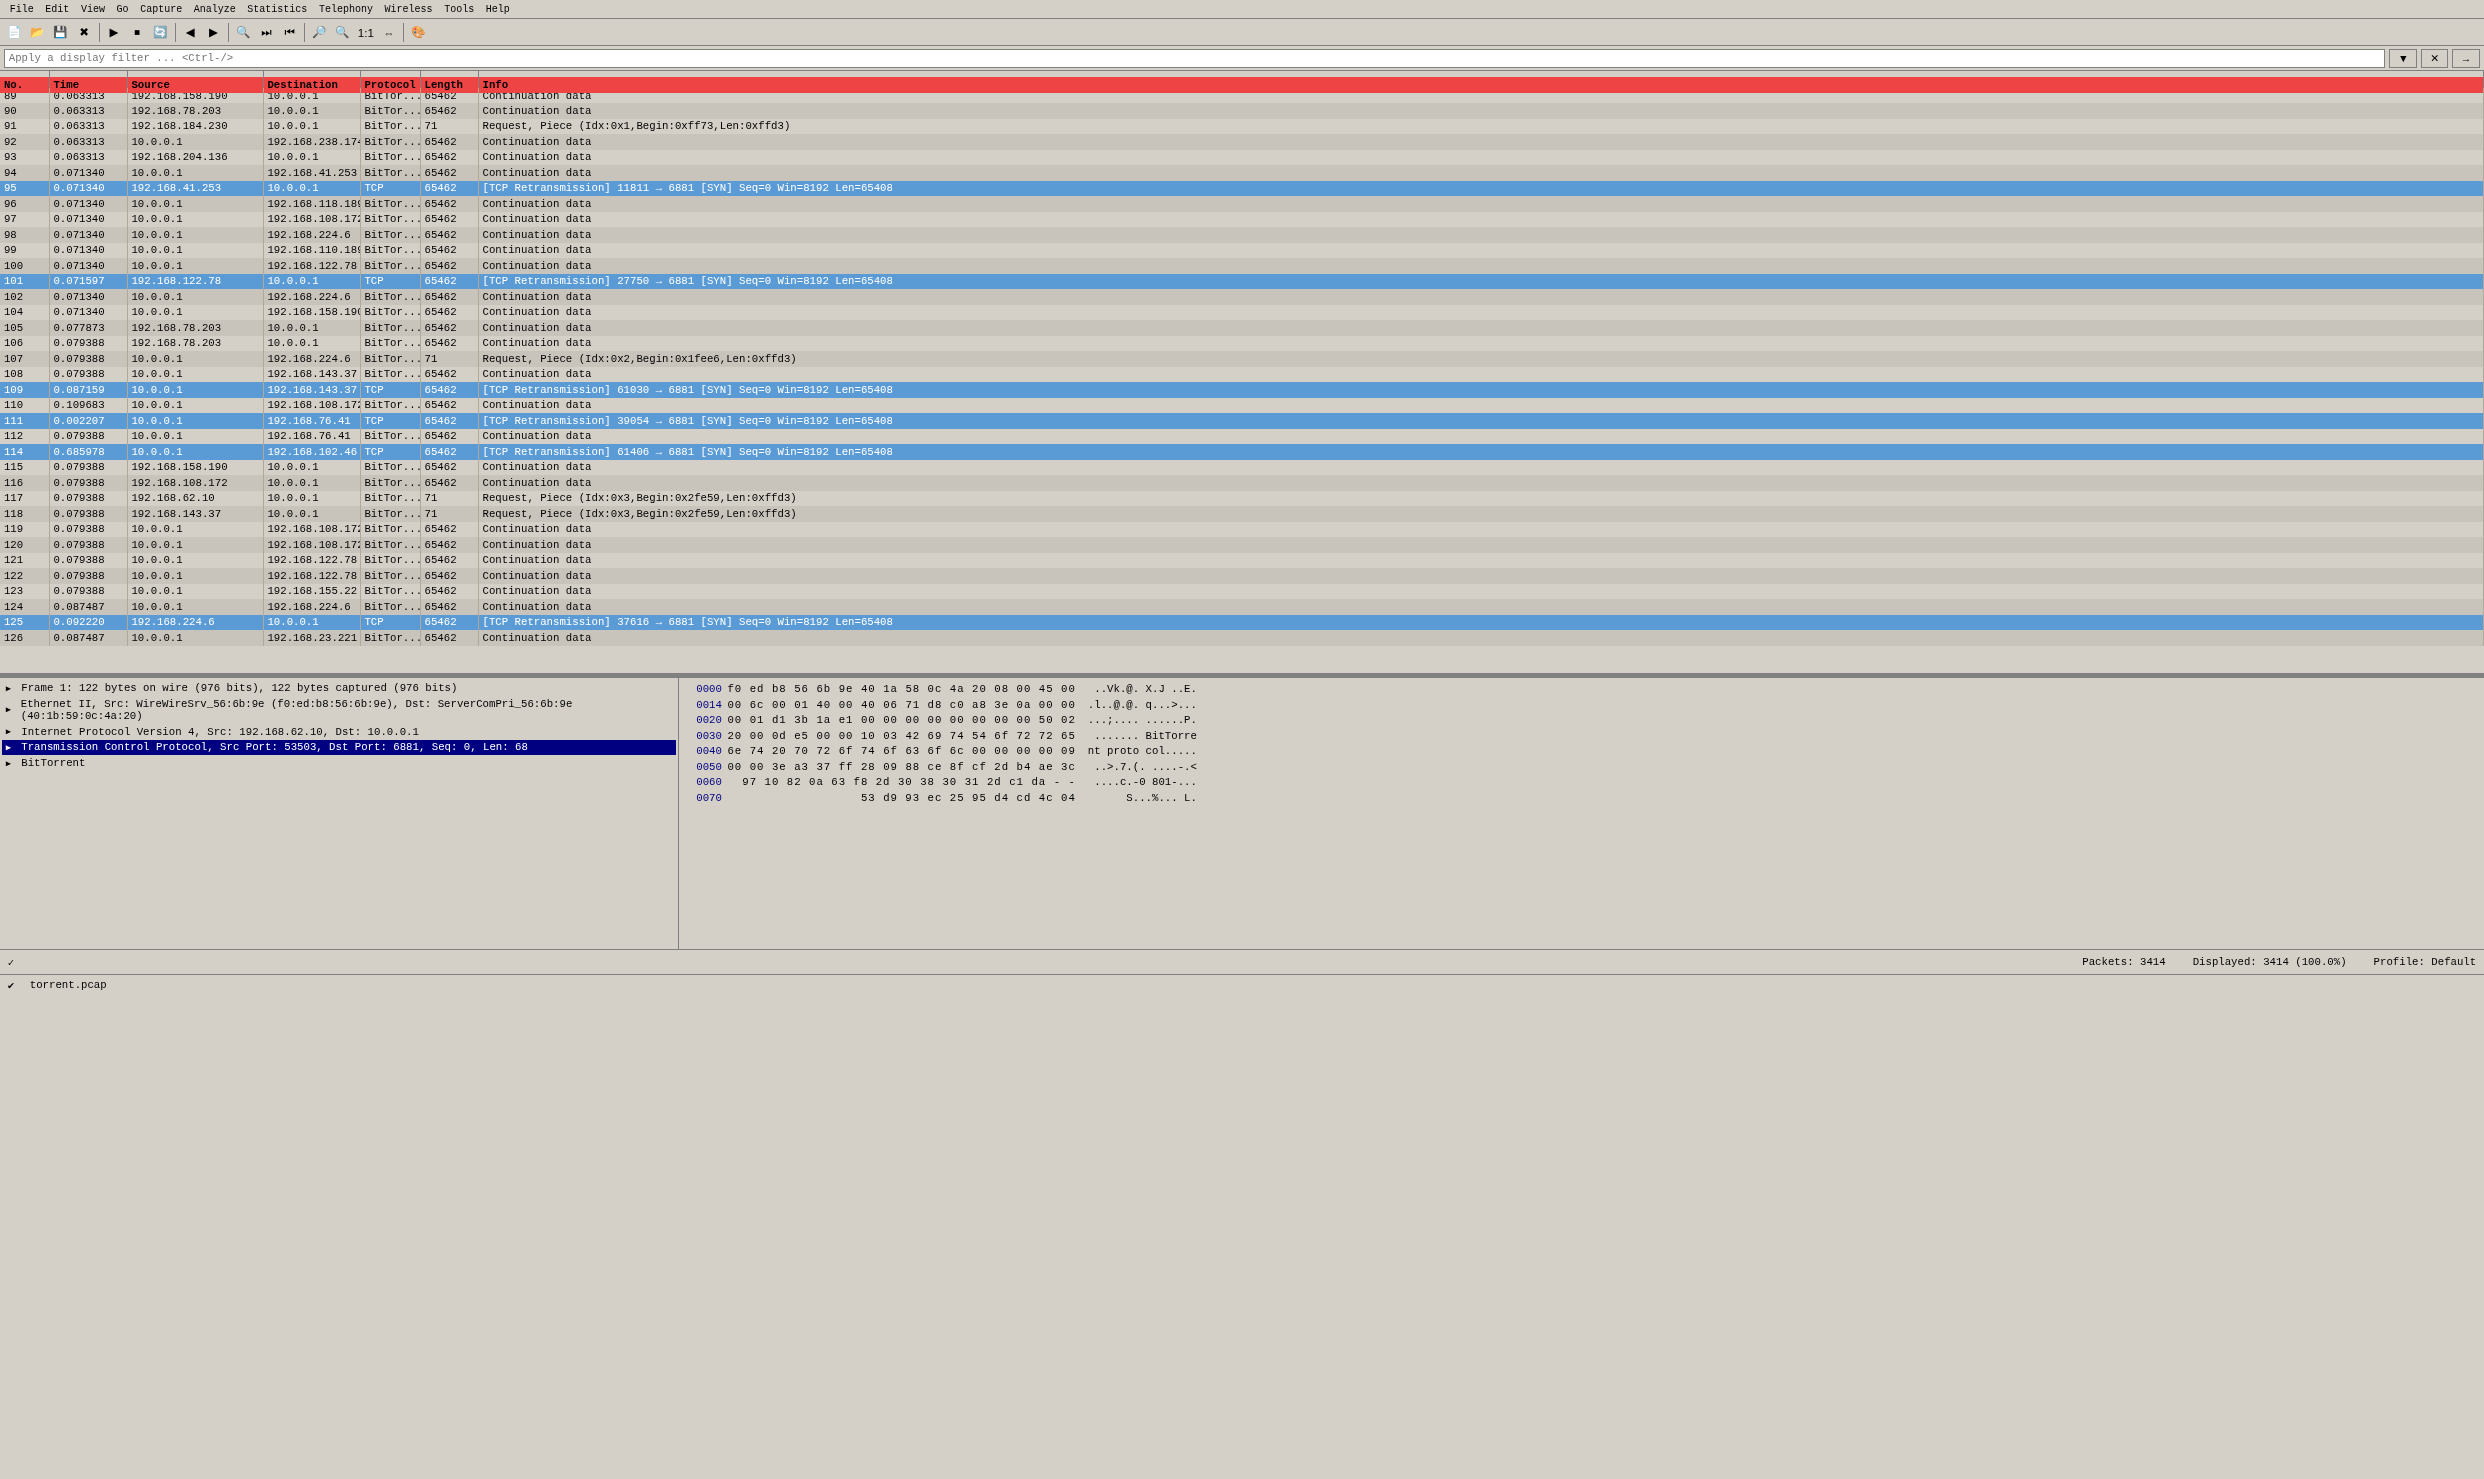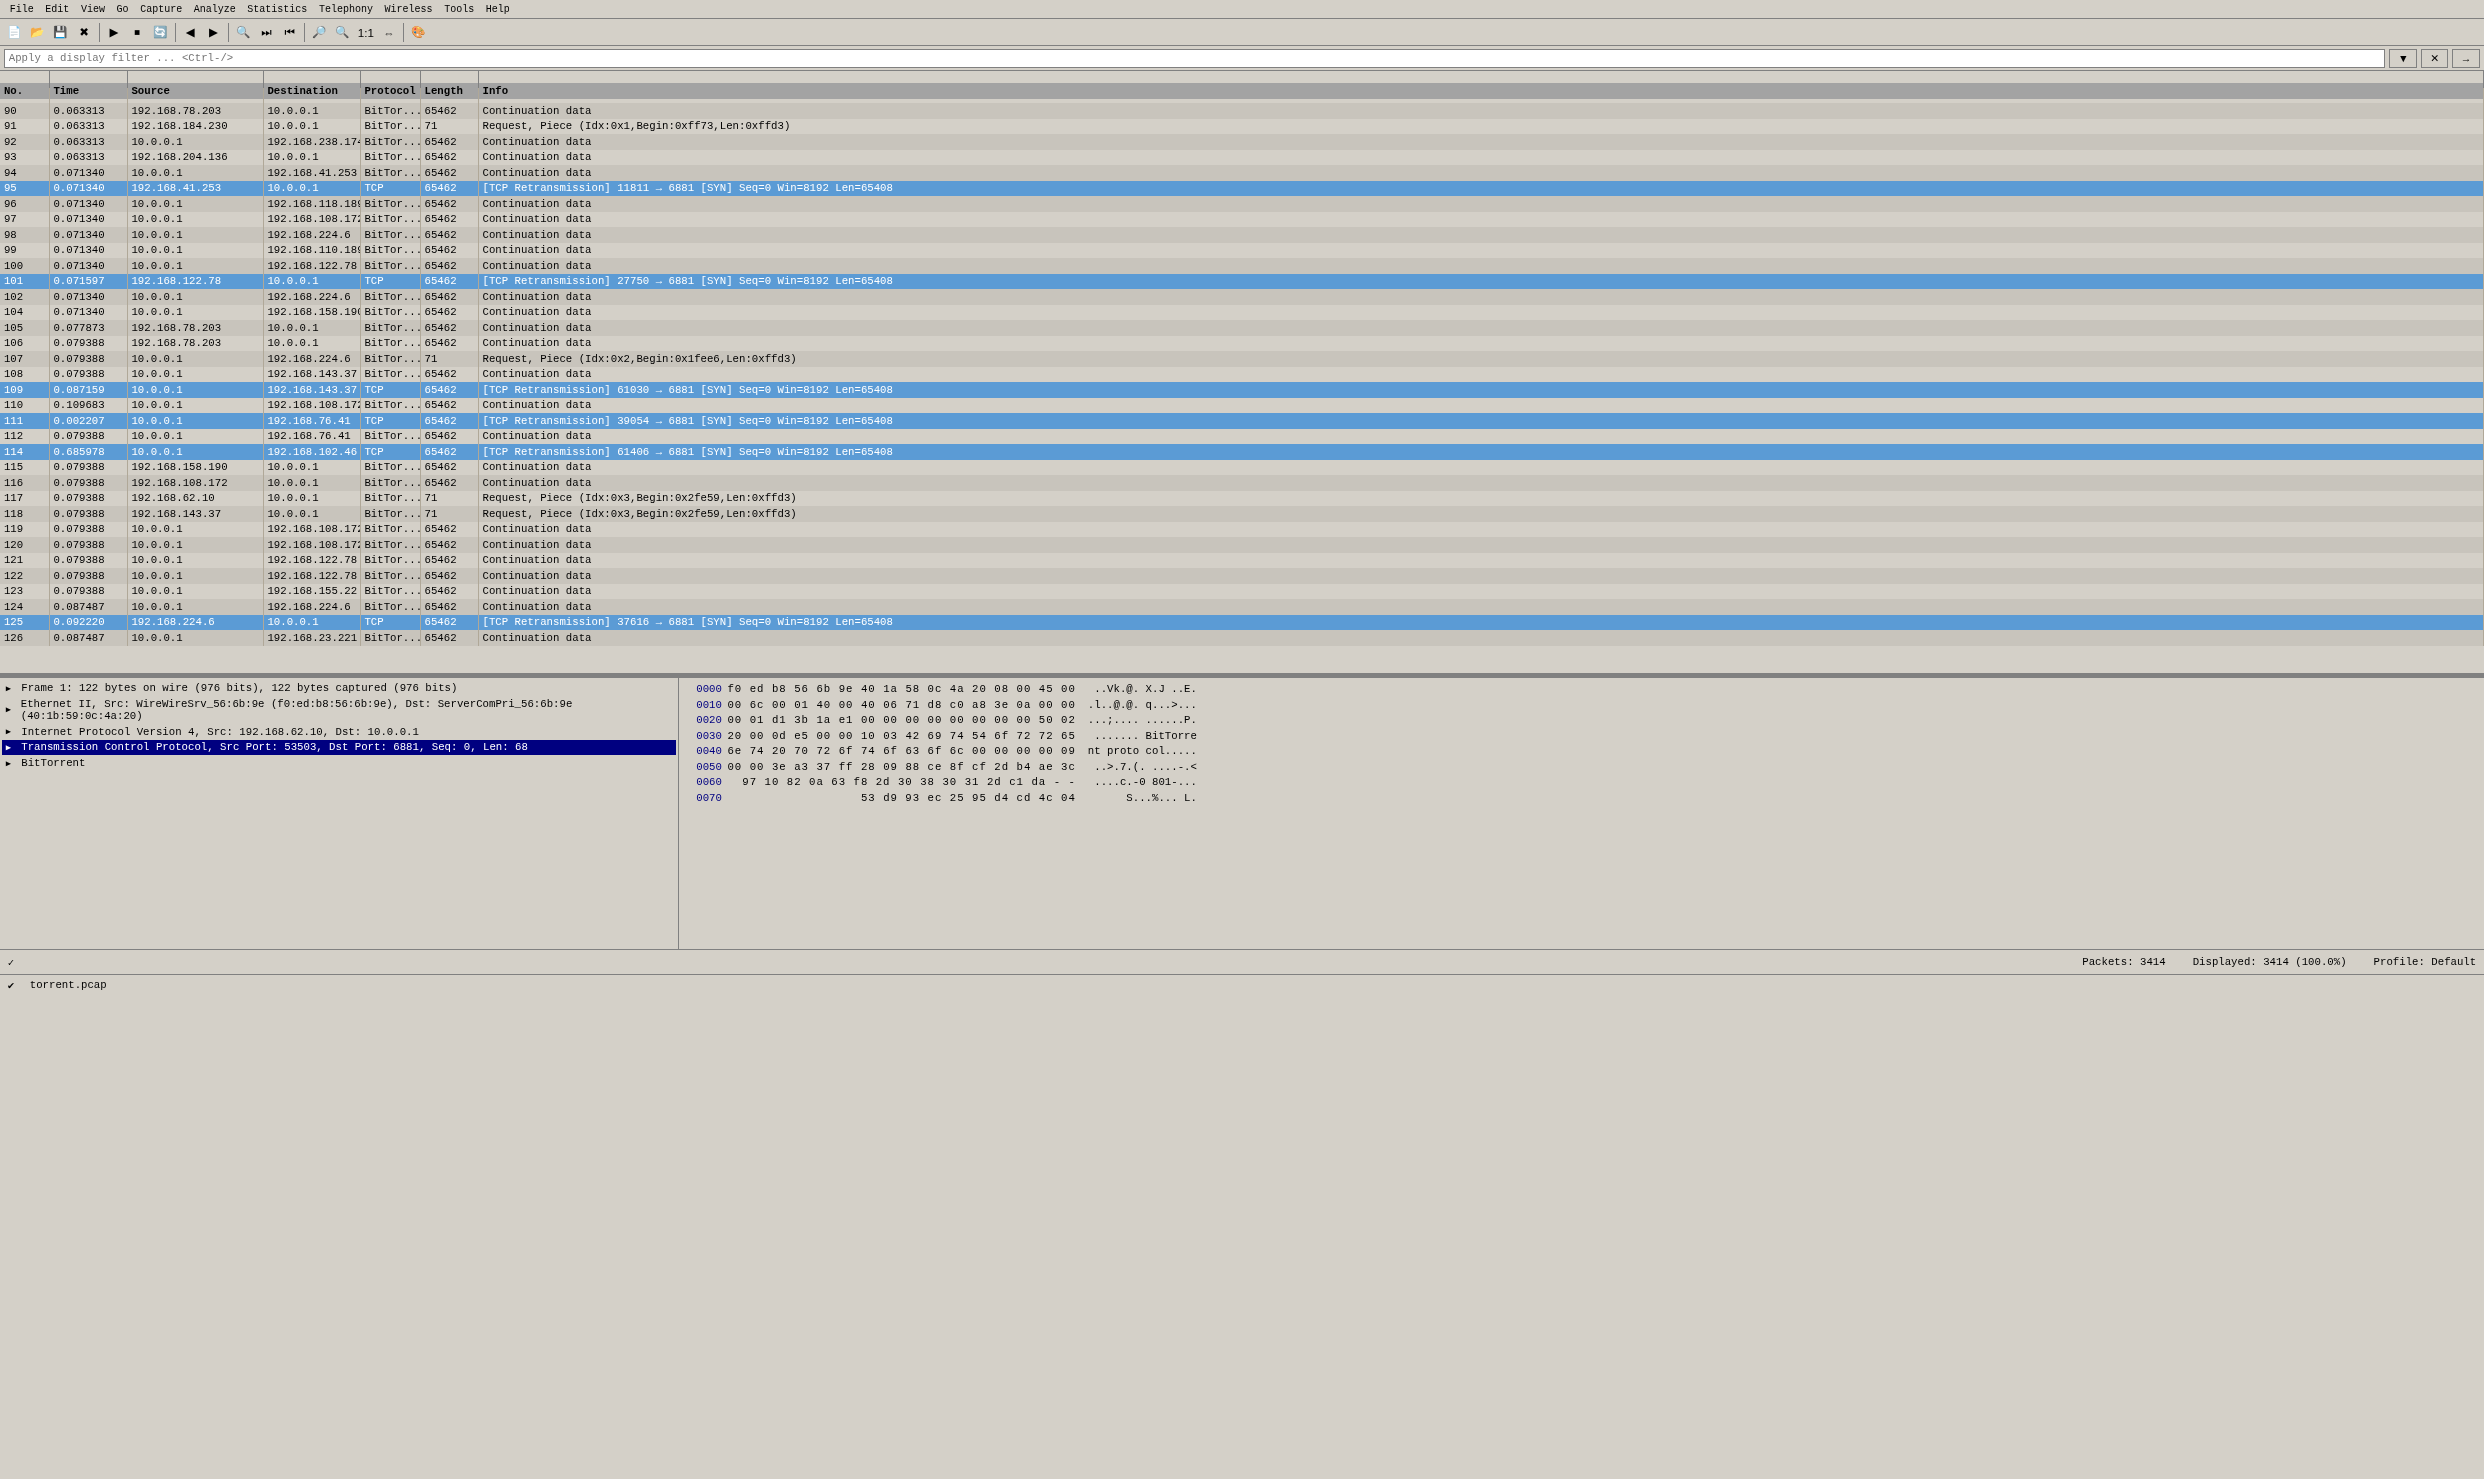--- a/index.html
+++ b/index.html
@@ -90,28 +90,28 @@
       overflow-x: hidden;
       background: #d4d0c8;
     }
     #packet-list {
       width: 100%;
       border-collapse: collapse;
       font-size: 10.7px;
       font-family: 'Courier New', monospace;
     }
     #packet-list thead th {
-      background: #a3a3a3;
+      background: #ef4444;
       border-right: 1px solid #808080;
       border-bottom: 1.9px solid #808080;
       padding: 1.9px 3.9px;
       text-align: left;
       font-weight: bold;
       position: sticky;
-      top: 12px;
+      top: 6px;
       z-index: 10;
       white-space: nowrap;
     }
     #packet-list tbody tr {
       height: 15.5px;
     }
     #packet-list tbody tr.normal {
       background: #d4d0c8;
     }
     #packet-list tbody tr.highlight-blue {
@@ -659,21 +659,21 @@
       </div>
     </div>
 
   <div id="hex-dump">
   <div class="hex-row">
       <span class="hex-offset">0000</span>
       <span class="hex-bytes">f0 ed b8 56 6b 9e 40 1a  58 0c 4a 20 08 00 45 00</span>
       <span class="hex-ascii">..Vk.@. X.J ..E.</span>
     </div>
       <div class="hex-row">
-      <span class="hex-offset">0010</span>
+      <span class="hex-offset">0014</span>
       <span class="hex-bytes">00 6c 00 01 40 00 40 06  71 d8 c0 a8 3e 0a 00 00</span>
       <span class="hex-ascii">.l..@.@. q...&gt;...</span>
     </div>
       <div class="hex-row">
       <span class="hex-offset">0020</span>
       <span class="hex-bytes">00 01 d1 3b 1a e1 00 00  00 00 00 00 00 00 50 02</span>
       <span class="hex-ascii">...;.... ......P.</span>
     </div>
       <div class="hex-row">
       <span class="hex-offset">0030</span>

